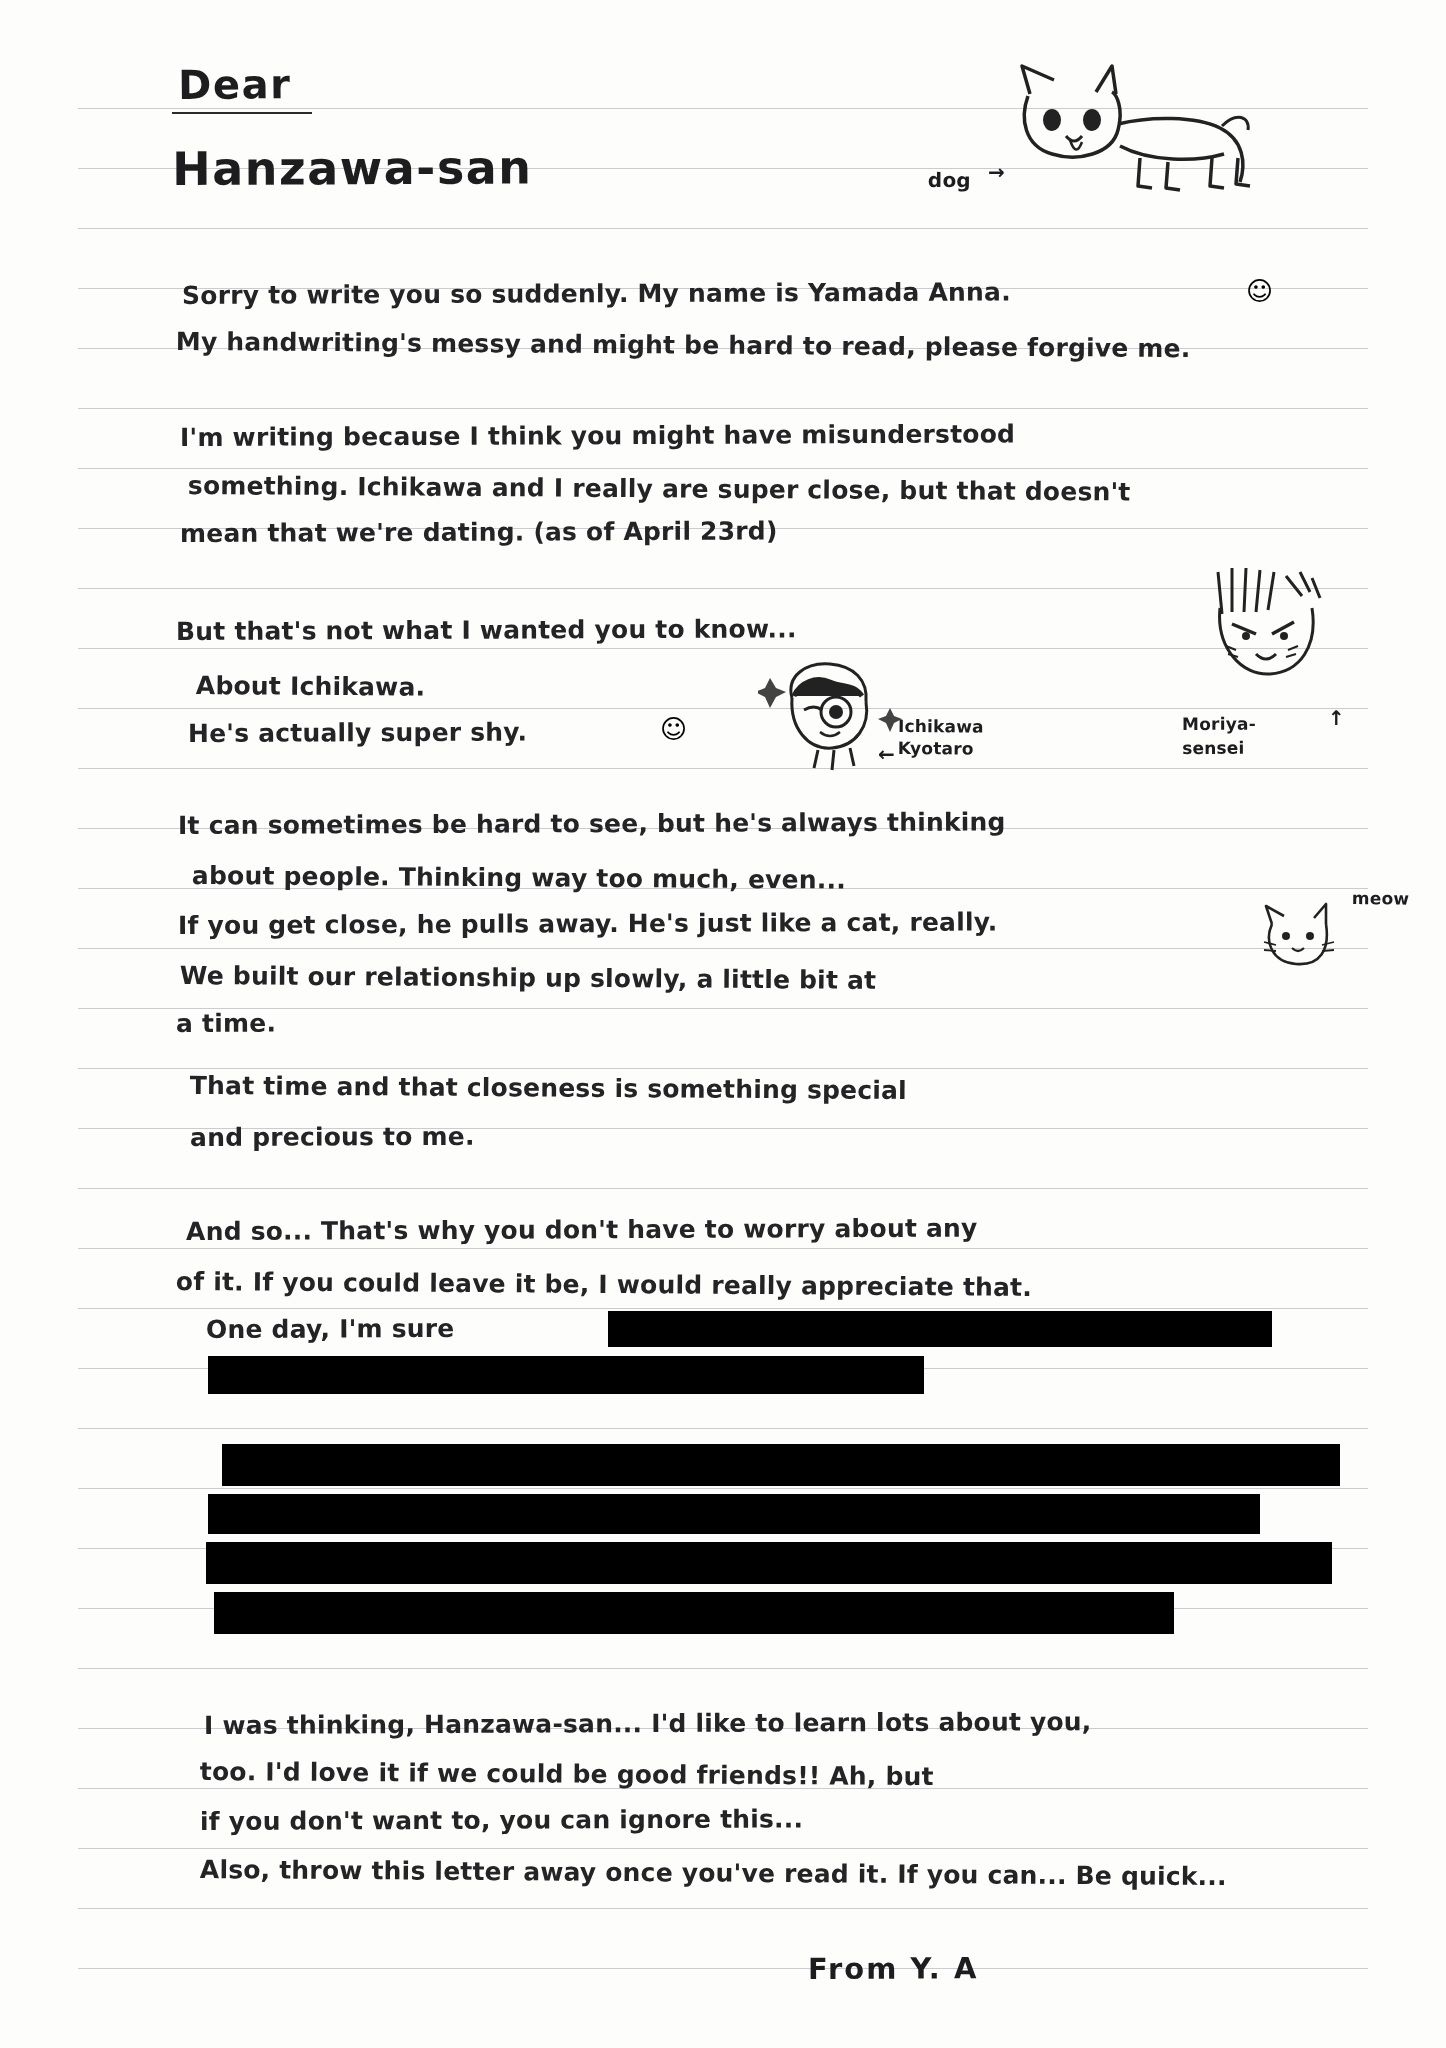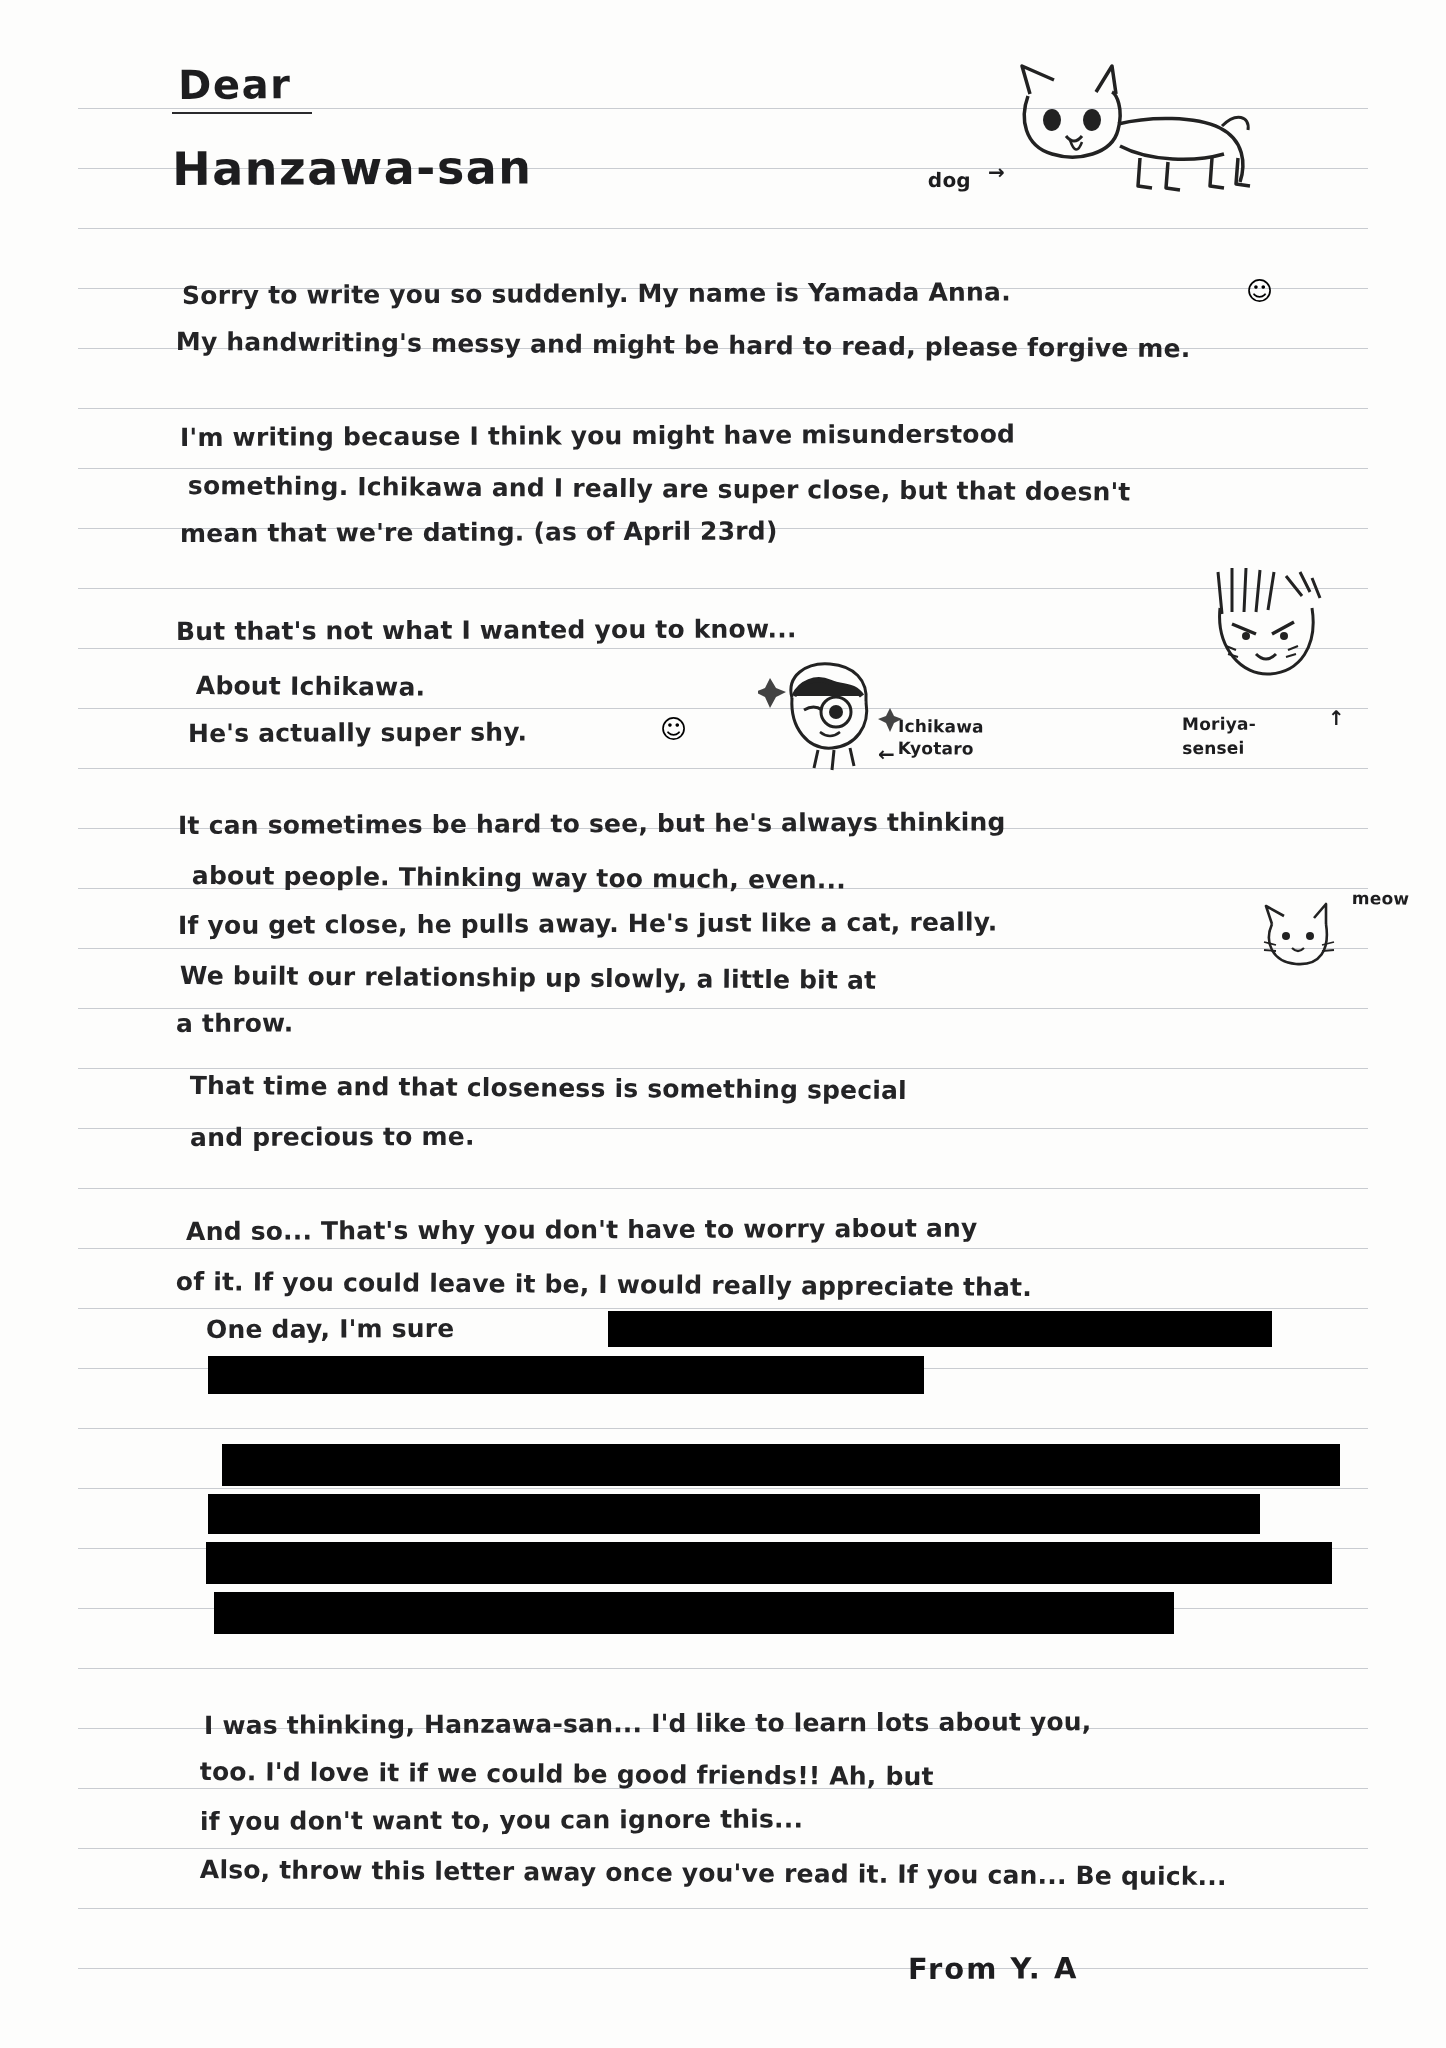--- a/index.html
+++ b/index.html
@@ -205,21 +205,21 @@
     </svg>
   </div>
   <div class="hw tiny j3" style="left:1182px; top:712px; line-height:24px; ">Moriya-
 sensei</div>
   <div class="hw small" style="left:1328px; top:706px">↑</div>
 
   <div class="hw line j3" style="left:178px; top:812px">It can sometimes be hard to see, but he's always thinking</div>
   <div class="hw line j2" style="left:192px; top:862px">about people. Thinking way too much, even...</div>
   <div class="hw line j3" style="left:178px; top:912px">If you get close, he pulls away. He's just like a cat, really.</div>
   <div class="hw line j2" style="left:180px; top:962px">We built our relationship up slowly, a little bit at</div>
-  <div class="hw line j3" style="left:176px; top:1010px">a throw.</div>
+  <div class="hw line j3" style="left:176px; top:1010px">a time.</div>
   <div class="hw line j2" style="left:190px; top:1072px">That time and that closeness is something special</div>
   <div class="hw line j3" style="left:190px; top:1124px">and precious to me.</div>
 
   <div class="doodle" style="left:1256px; top:898px;">
     <svg width="90" height="80" viewBox="0 0 90 80" fill="none">
       <path d="M16 26 L10 8 L28 18" stroke="#222" stroke-width="2.6" fill="none" stroke-linejoin="round"></path>
       <path d="M58 20 L70 6 L70 26" stroke="#222" stroke-width="2.6" fill="none" stroke-linejoin="round"></path>
       <path d="M16 26 C8 44, 16 64, 40 66 C64 68, 74 52, 70 26" stroke="#222" stroke-width="2.6" fill="none"></path>
       <circle cx="30" cy="38" r="4" fill="#222"></circle>
       <circle cx="54" cy="38" r="4" fill="#222"></circle>
@@ -238,15 +238,15 @@
   <div class="redaction" style="left:222px;  top:1444px; width:1118px; height:42px;"></div>
   <div class="redaction" style="left:208px;  top:1494px; width:1052px; height:40px;"></div>
   <div class="redaction" style="left:206px;  top:1542px; width:1126px; height:42px;"></div>
   <div class="redaction" style="left:214px;  top:1592px; width:960px;  height:42px;"></div>
 
   <div class="hw line j3" style="left:204px; top:1712px">I was thinking, Hanzawa-san... I'd like to learn lots about you,</div>
   <div class="hw line j2" style="left:200px; top:1758px">too. I'd love it if we could be good friends!! Ah, but</div>
   <div class="hw line j3" style="left:200px; top:1808px">if you don't want to, you can ignore this...</div>
   <div class="hw line j2" style="left:200px; top:1856px">Also, throw this letter away once you've read it. If you can... Be quick...</div>
 
-  <div class="hw sign j3" style="left:908px; top:1952px">From Y. A</div>
+  <div class="hw sign j3" style="left:808px; top:1952px">From Y. A</div>
 
 </div>
 
 </body></html>

